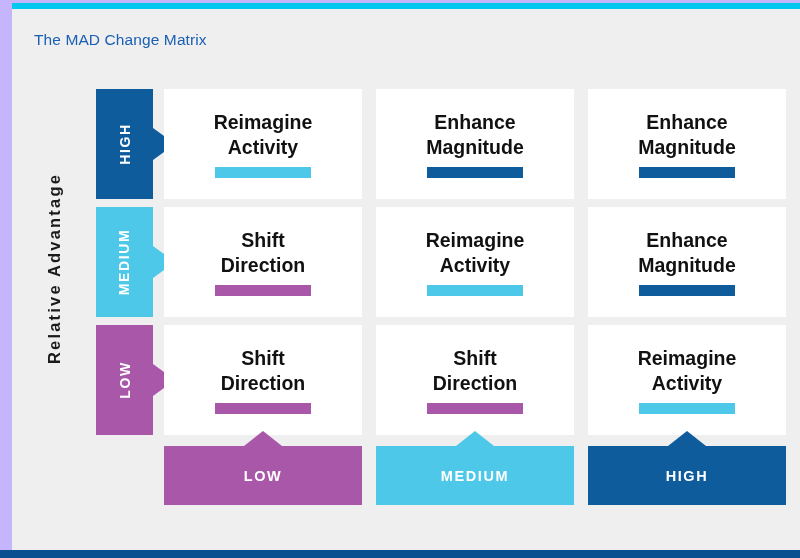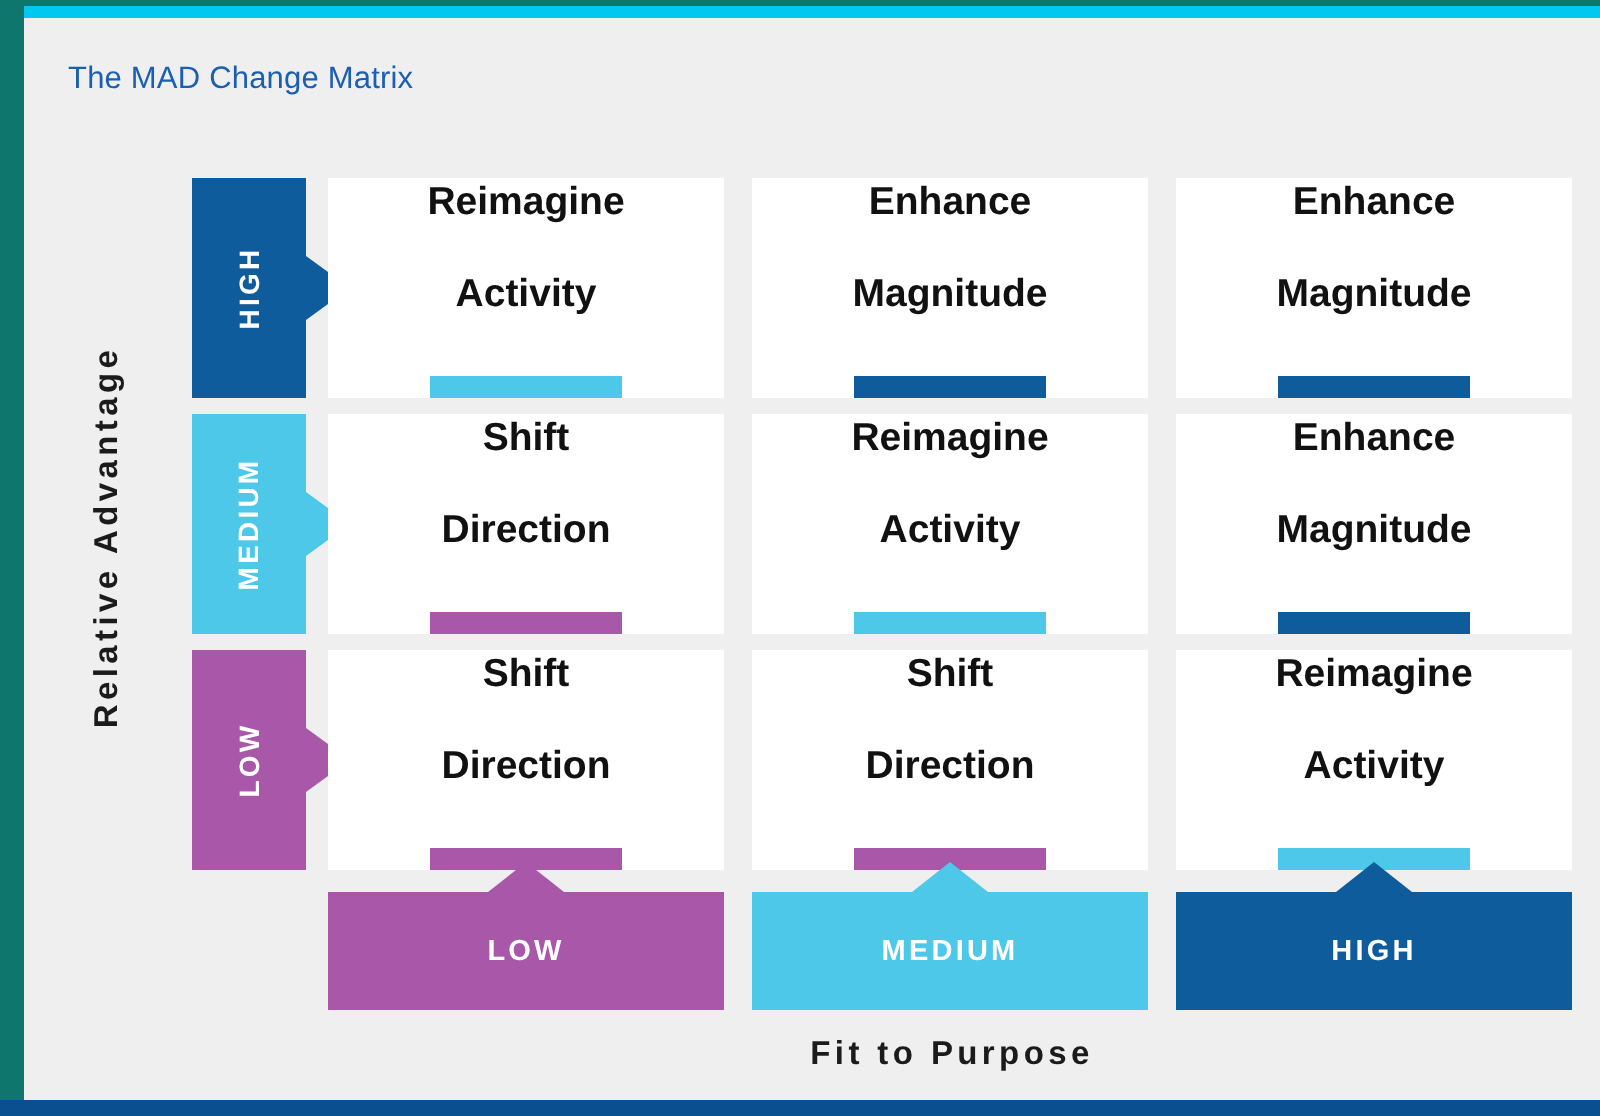--- a/index.html
+++ b/index.html
@@ -8,21 +8,21 @@
     width: 800px;
     height: 558px;
     background: #ffffff;
     font-family: "Liberation Sans", sans-serif;
   }
 
   #page {
     position: relative;
     width: 800px;
     height: 558px;
-    background: #0f766e;
+    background: #c4b5fd;
     overflow: hidden;
   }
 
   
   .top-rule {
     position: absolute;
     left: 12px; top: 3px;
     width: 788px; height: 6px;
     background: #00c8f0;
   }
@@ -113,21 +113,21 @@
     border-left: 22px solid currentColor;
   }
 
   
   .cell {
     position: absolute;
     background: #ffffff;
     display: flex;
     flex-direction: column;
     align-items: center;
-    justify-content: space-between;
+    justify-content: center;
   }
   .cell .l1, .cell .l2 {
     font-size: 19.5px;
     font-weight: bold;
     color: #111111;
     line-height: 1.26;
     white-space: nowrap;
   }
   .cell .bar {
     margin-top: 7px;
@@ -241,18 +241,17 @@
     </div>
     <div class="collab" style="left:364px;width:198px;background:#4ec8e8;color:#4ec8e8;">
       <span class="nub"></span>
       <span class="txt">MEDIUM</span>
     </div>
     <div class="collab" style="left:576px;width:198px;background:#0f5c9c;color:#0f5c9c;">
       <span class="nub"></span>
       <span class="txt">HIGH</span>
     </div>
 
-    <div class="axis-x">Fit to Purpose</div>
 
   </div>
 
   <div class="bottom-rule"></div>
 </div>
 
 </body></html>

